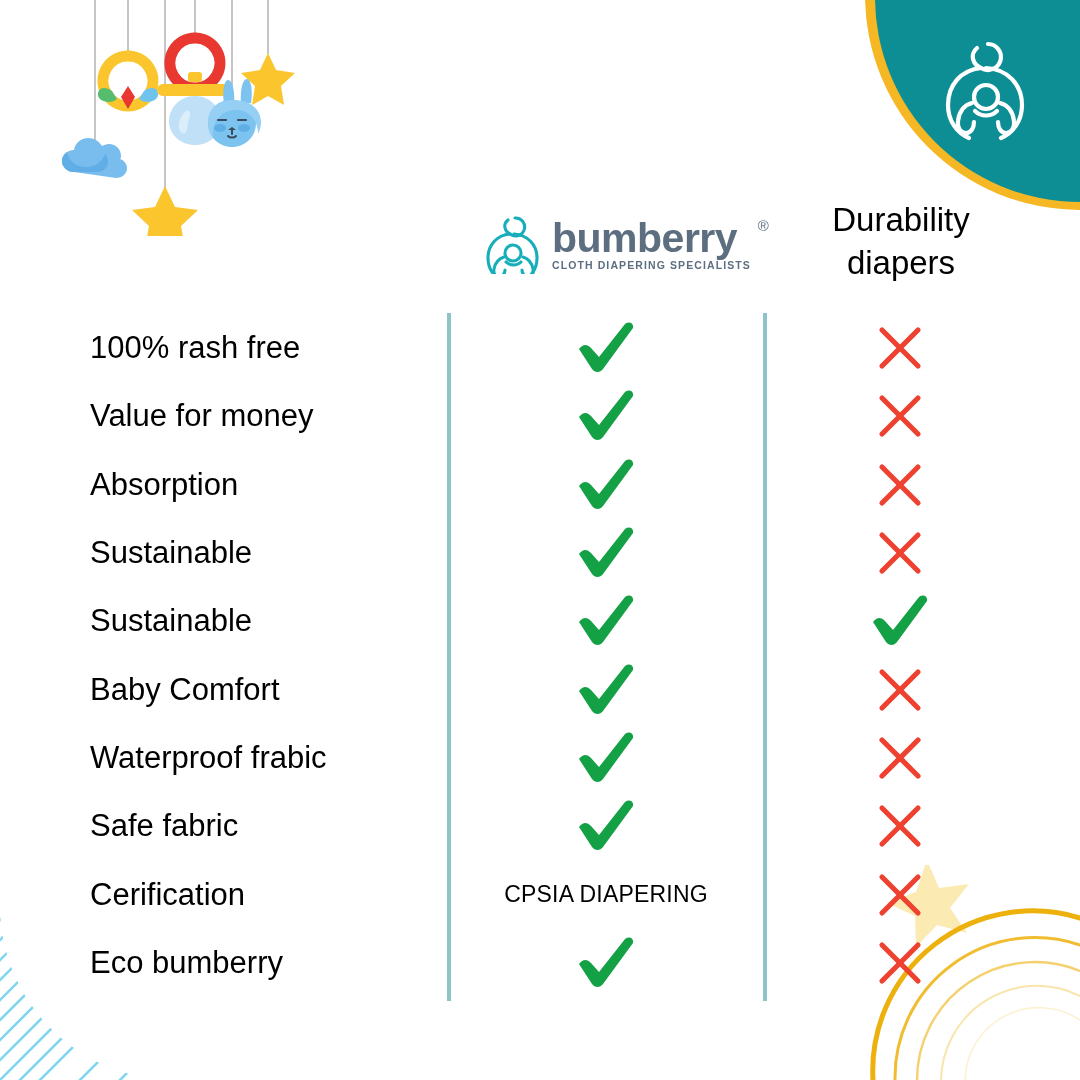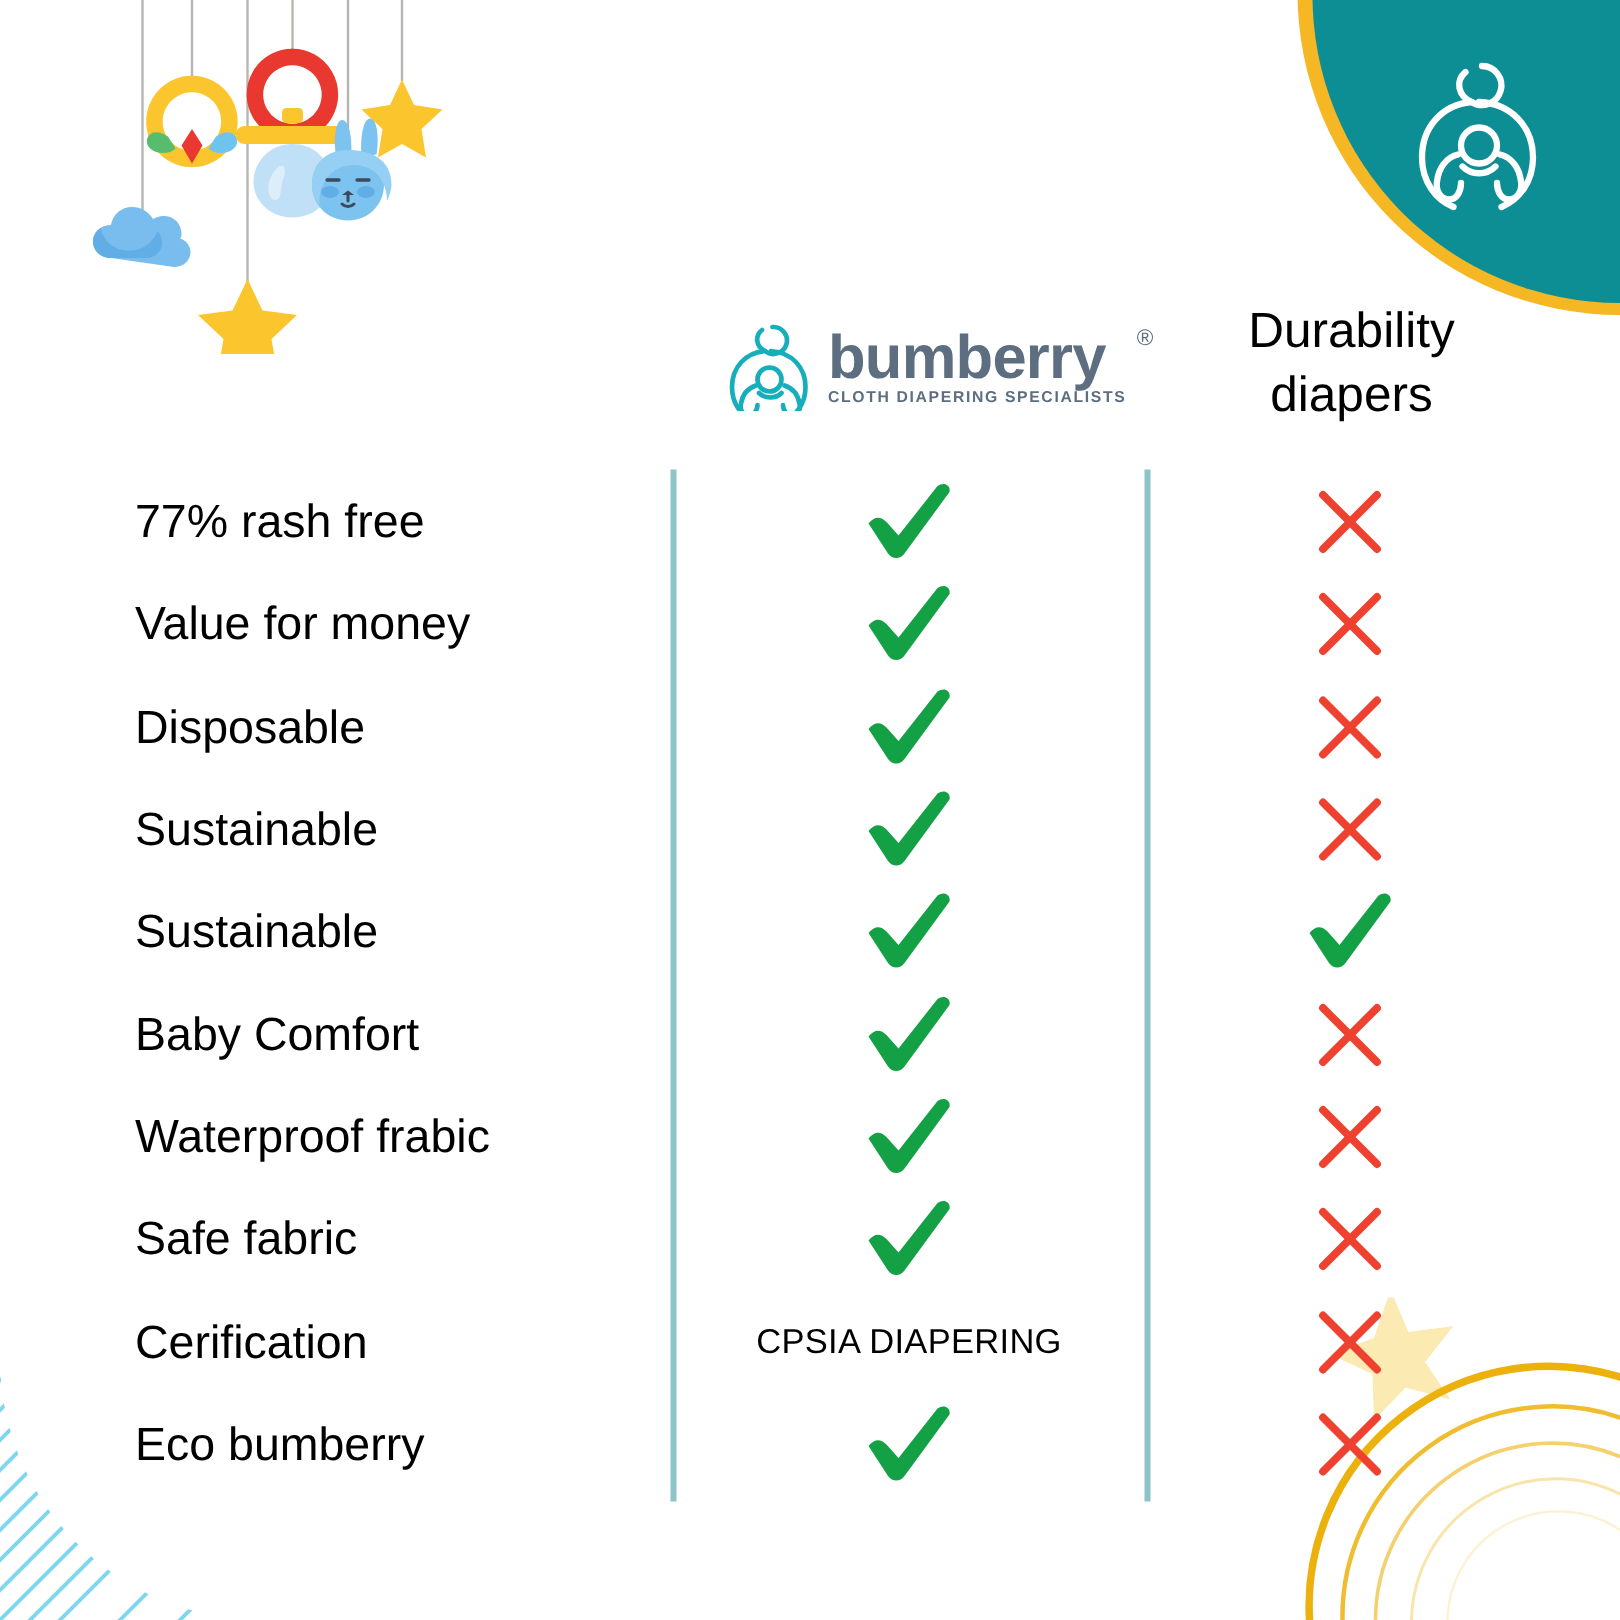--- a/index.html
+++ b/index.html
@@ -308,21 +308,21 @@
   <div id="disposable-column-header">
     <div>Durability</div>
     <div>diapers</div>
   </div>
 
   <div class="divider" id="divider-left"></div>
   <div class="divider" id="divider-right"></div>
 
   <div id="comparison-table">
       <div class="row">
-        <div class="feature-label">77% rash free</div>
+        <div class="feature-label">100% rash free</div>
         <div class="cell cell-bumberry">
           <svg viewBox="0 0 60 52" width="60" height="52" class="mark-svg">
             <path d="M3 27 C7 22 11 22 15 26 L23 35 L49 2 C53 -1 58 1 57 6 L27 47 C24 51 19 51 16 47 Z" fill="#14a145"></path>
           </svg>
         </div>
         <div class="cell cell-disposable">
           <svg viewBox="0 0 48 48" width="48" height="48" class="mark-svg">
             <g stroke="#ef4130" stroke-width="5.2" stroke-linecap="round">
               <line x1="6" y1="6" x2="42" y2="42"></line>
               <line x1="42" y1="6" x2="6" y2="42"></line>
@@ -340,21 +340,21 @@
         <div class="cell cell-disposable">
           <svg viewBox="0 0 48 48" width="48" height="48" class="mark-svg">
             <g stroke="#ef4130" stroke-width="5.2" stroke-linecap="round">
               <line x1="6" y1="6" x2="42" y2="42"></line>
               <line x1="42" y1="6" x2="6" y2="42"></line>
             </g>
           </svg>
         </div>
       </div>
       <div class="row">
-        <div class="feature-label">Disposable</div>
+        <div class="feature-label">Absorption</div>
         <div class="cell cell-bumberry">
           <svg viewBox="0 0 60 52" width="60" height="52" class="mark-svg">
             <path d="M3 27 C7 22 11 22 15 26 L23 35 L49 2 C53 -1 58 1 57 6 L27 47 C24 51 19 51 16 47 Z" fill="#14a145"></path>
           </svg>
         </div>
         <div class="cell cell-disposable">
           <svg viewBox="0 0 48 48" width="48" height="48" class="mark-svg">
             <g stroke="#ef4130" stroke-width="5.2" stroke-linecap="round">
               <line x1="6" y1="6" x2="42" y2="42"></line>
               <line x1="42" y1="6" x2="6" y2="42"></line>

